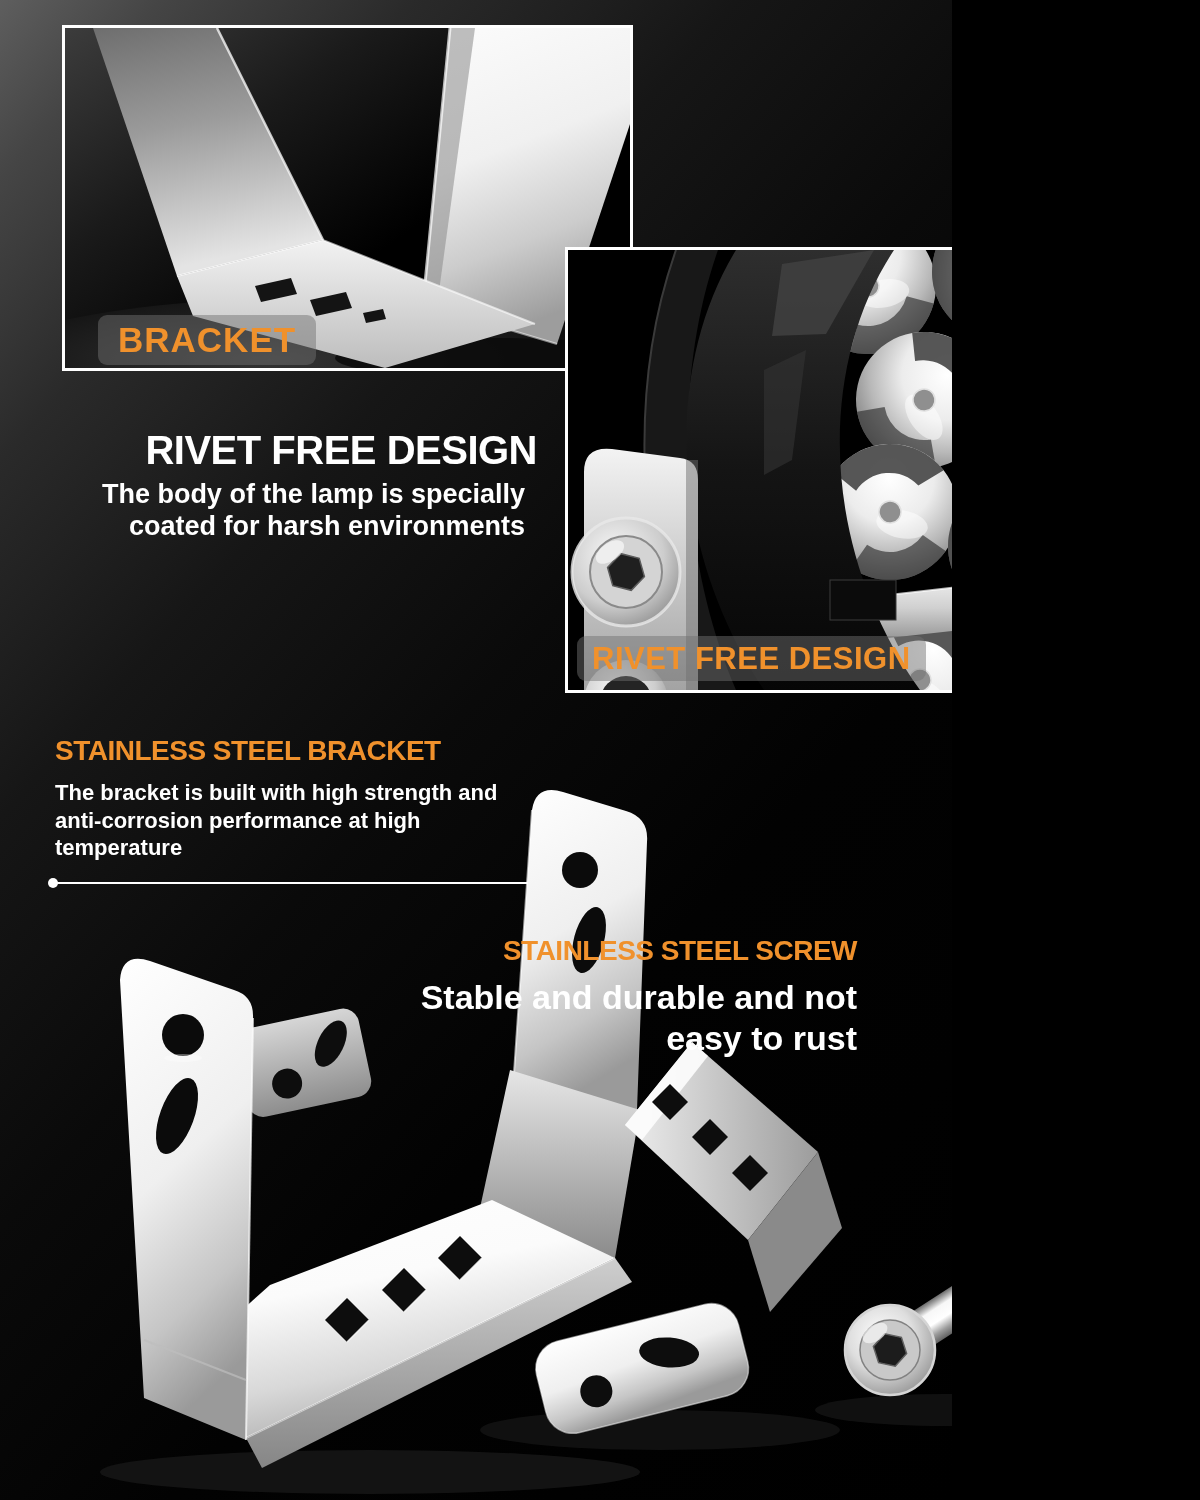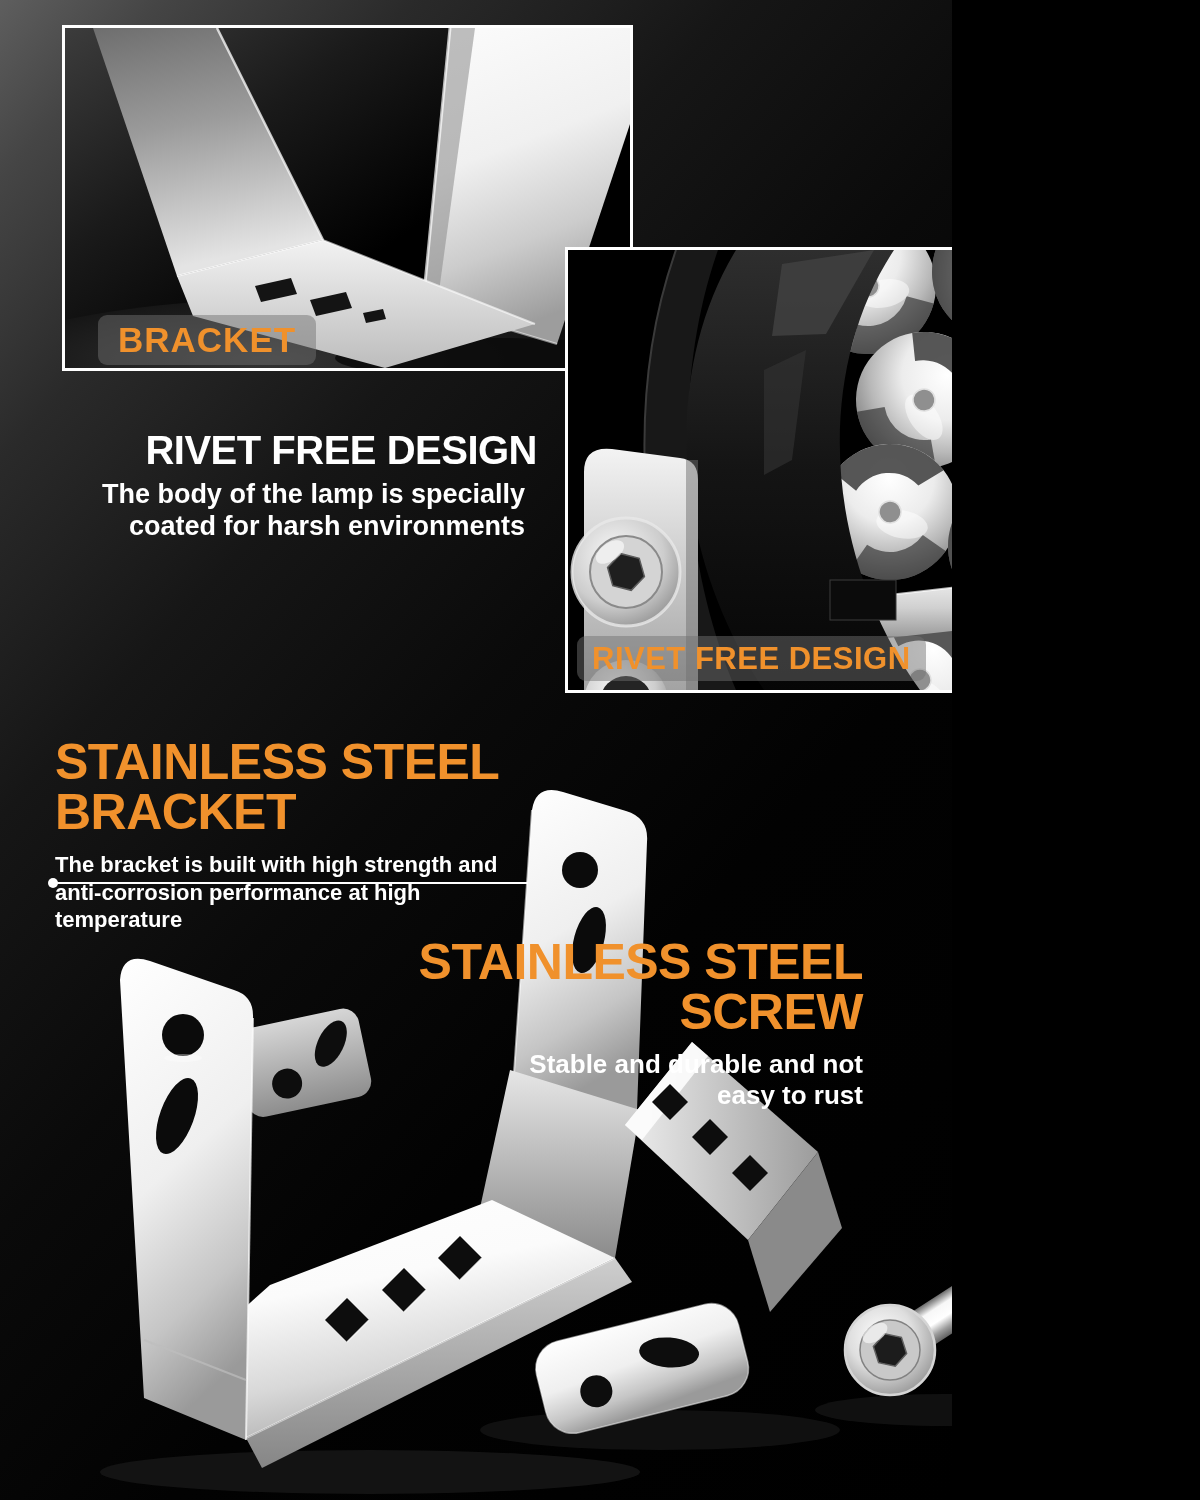--- a/index.html
+++ b/index.html
@@ -16,25 +16,25 @@
     position:absolute;background:rgba(112,112,112,.48);border-radius:9px;
     color:#F0912C;font-weight:bold;line-height:1;white-space:nowrap;
   }
   #label1{left:33px;top:287px;font-size:35px;padding:7px 20px 8px;letter-spacing:1px;}
   #label2{left:9px;top:386px;font-size:31px;padding:7px 15px 7px;letter-spacing:.5px;}
 
   .rivet{position:absolute;left:59px;top:430px;width:478px;text-align:right;z-index:4;color:#fff;}
   .rivet h3{margin:0;font-size:40px;font-weight:bold;line-height:1;letter-spacing:-.5px;}
   .rivet p{margin:9px 12px 0;font-size:27px;font-weight:bold;line-height:1.18;white-space:pre-line;}
 
-  h2.accent{margin:0;color:#F0912C;font-size:50px;font-weight:bold;line-height:1;letter-spacing:-.5px;}
+  h2.accent{margin:0;color:#F0912C;font-size:28px;font-weight:bold;line-height:1;letter-spacing:-.5px;}
   .sec-bracket{position:absolute;left:55px;top:737px;width:560px;z-index:4;}
   .sec-bracket p{margin:14px 0 0;color:#fff;font-size:22px;font-weight:bold;line-height:1.25;white-space:pre-line;}
-  .sec-screw{position:absolute;right:89px;top:937px;width:560px;text-align:right;z-index:6;}
-  .sec-screw p{margin:12px 0 0;color:#fff;font-size:26px;font-weight:bold;line-height:1.2;white-space:pre-line;}
+  .sec-screw{position:absolute;right:95px;top:937px;width:560px;text-align:right;z-index:6;}
+  .sec-screw p{margin:12px 0 0;color:#fff;font-size:34px;font-weight:bold;line-height:1.2;white-space:pre-line;}
 
   .dot{position:absolute;width:10px;height:10px;border-radius:50%;background:#fff;z-index:5;}
   .lline{position:absolute;background:#fff;z-index:5;}
   #leader1-dot{left:48px;top:878px;}
   #leader1-line{left:57px;top:882px;width:471px;height:2px;}
   #leader2-dot{left:1152px;top:945px;}
   #leader2-vline{left:1156px;top:954px;width:2px;height:342px;}
   #leader2-hline{left:1038px;top:1294px;width:120px;height:2px;}
 
   #bottom-art{position:absolute;left:40px;top:780px;z-index:2;}

